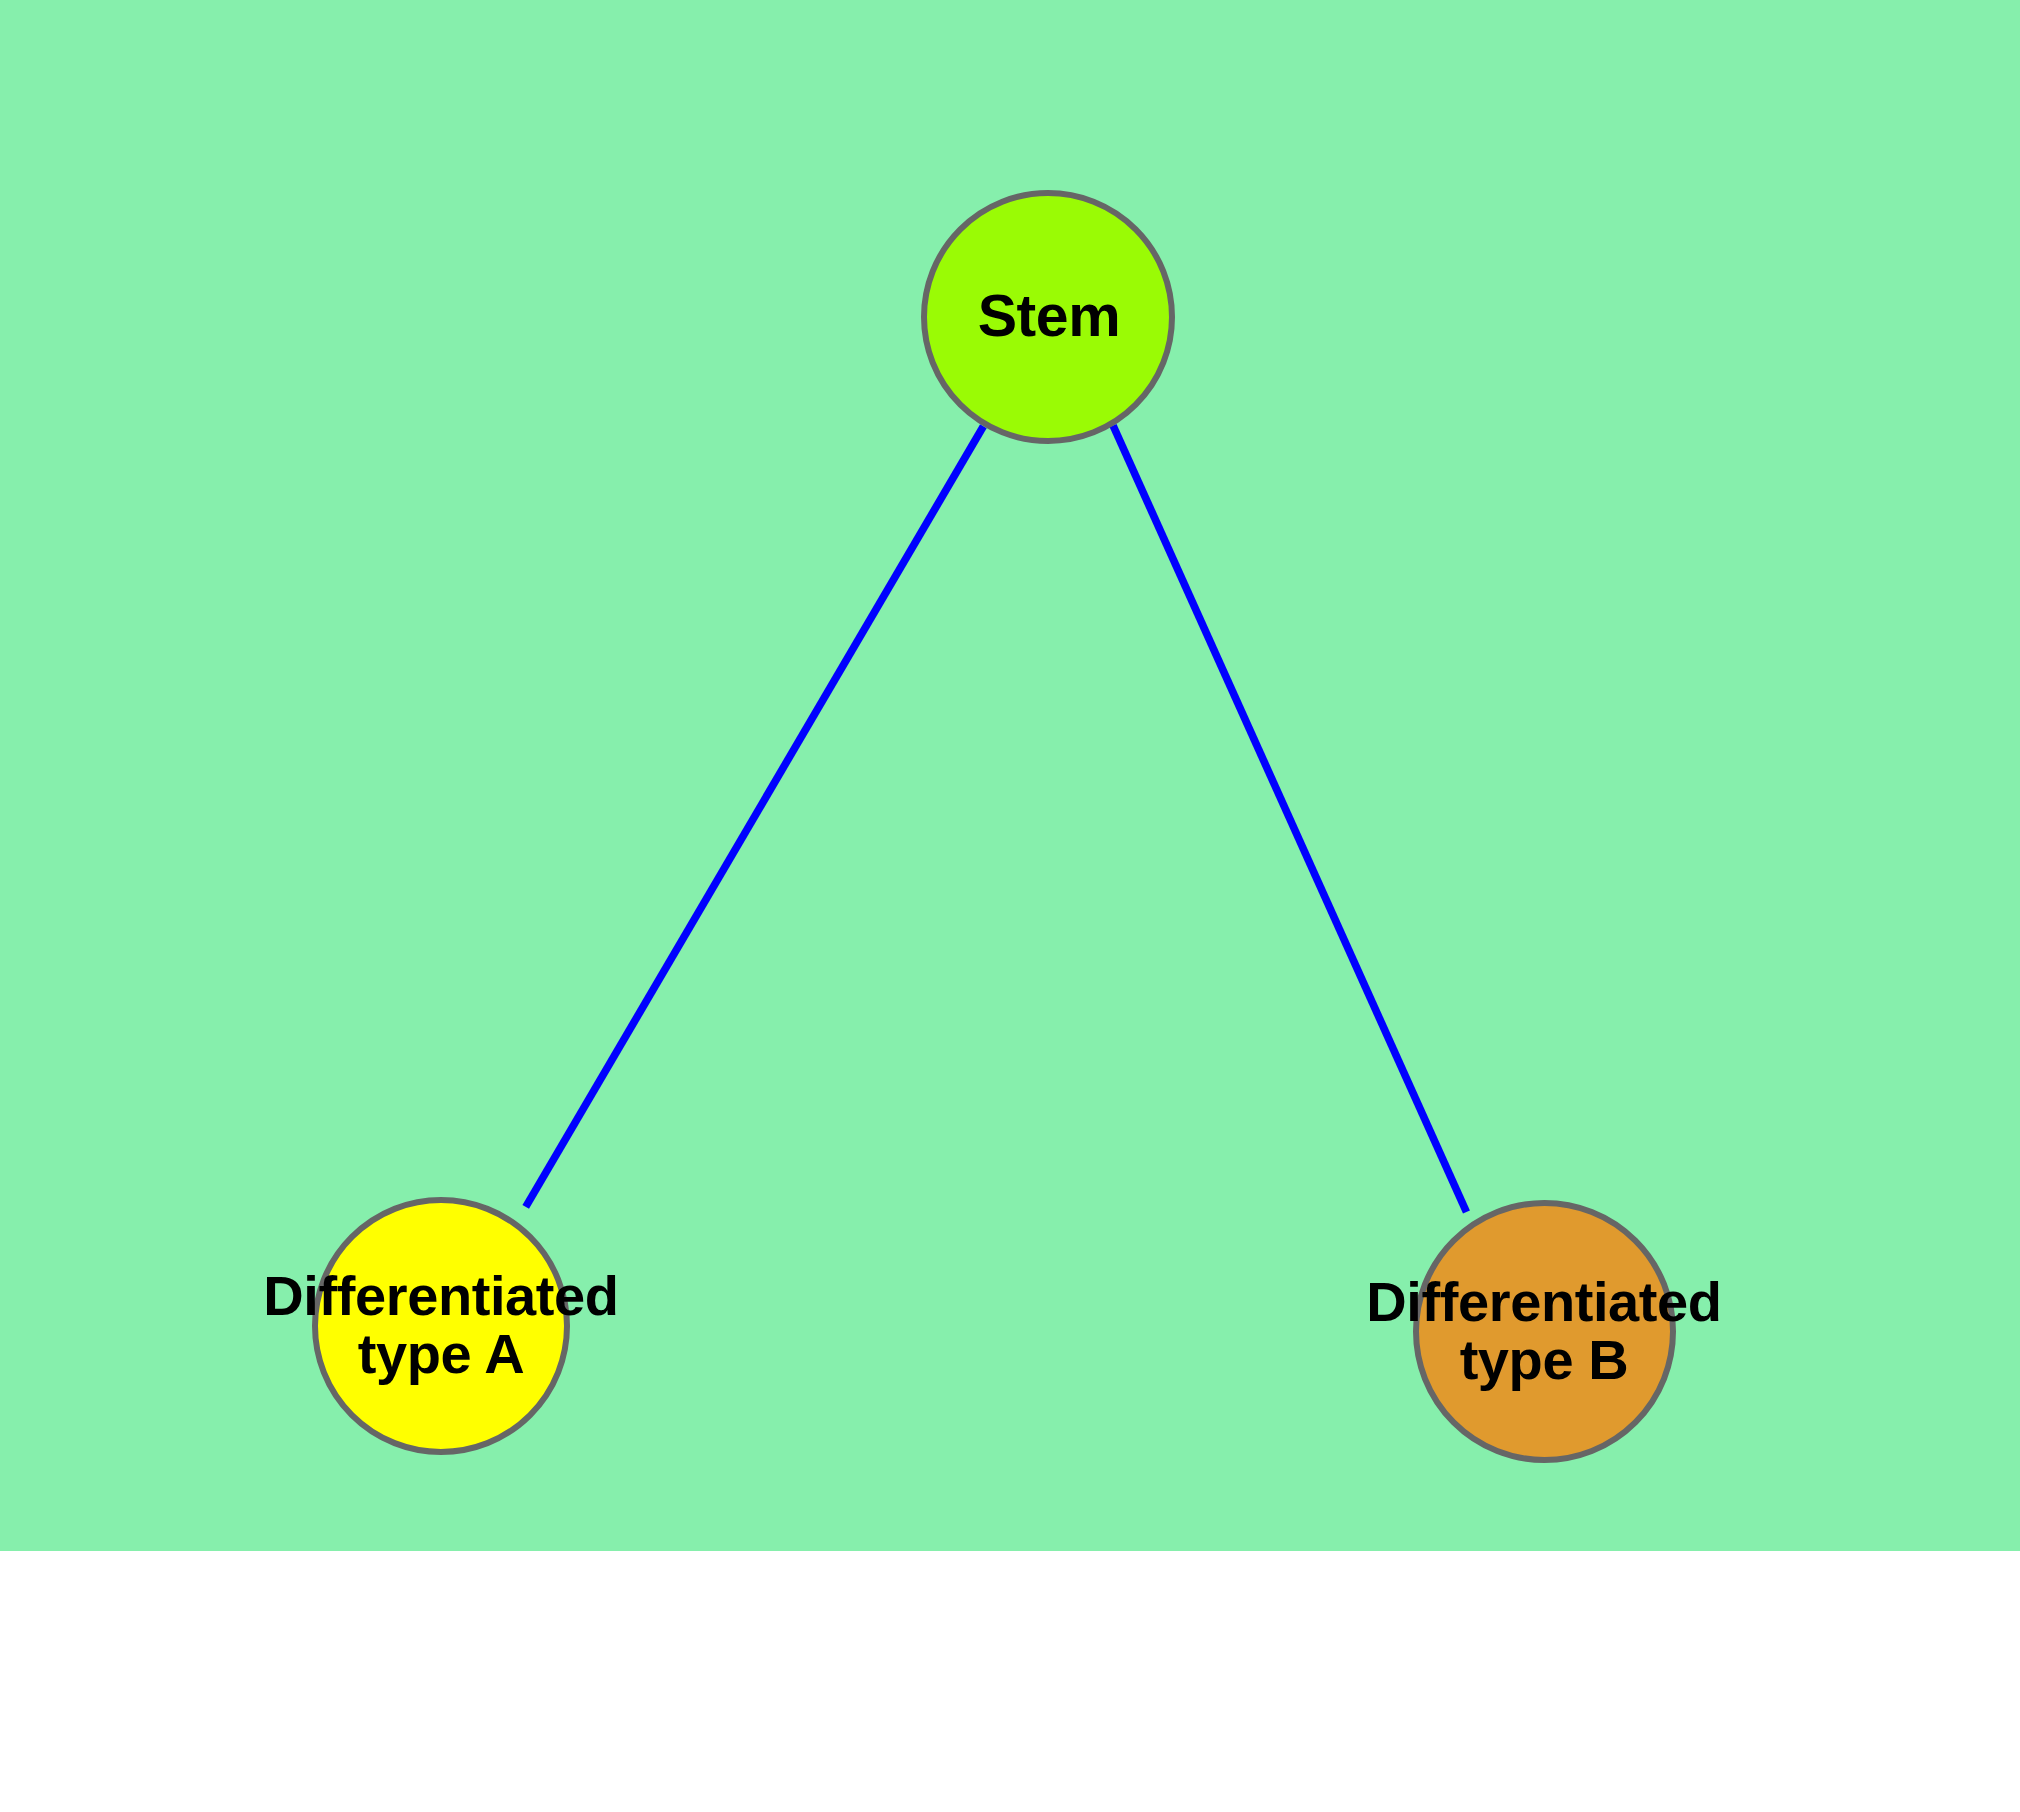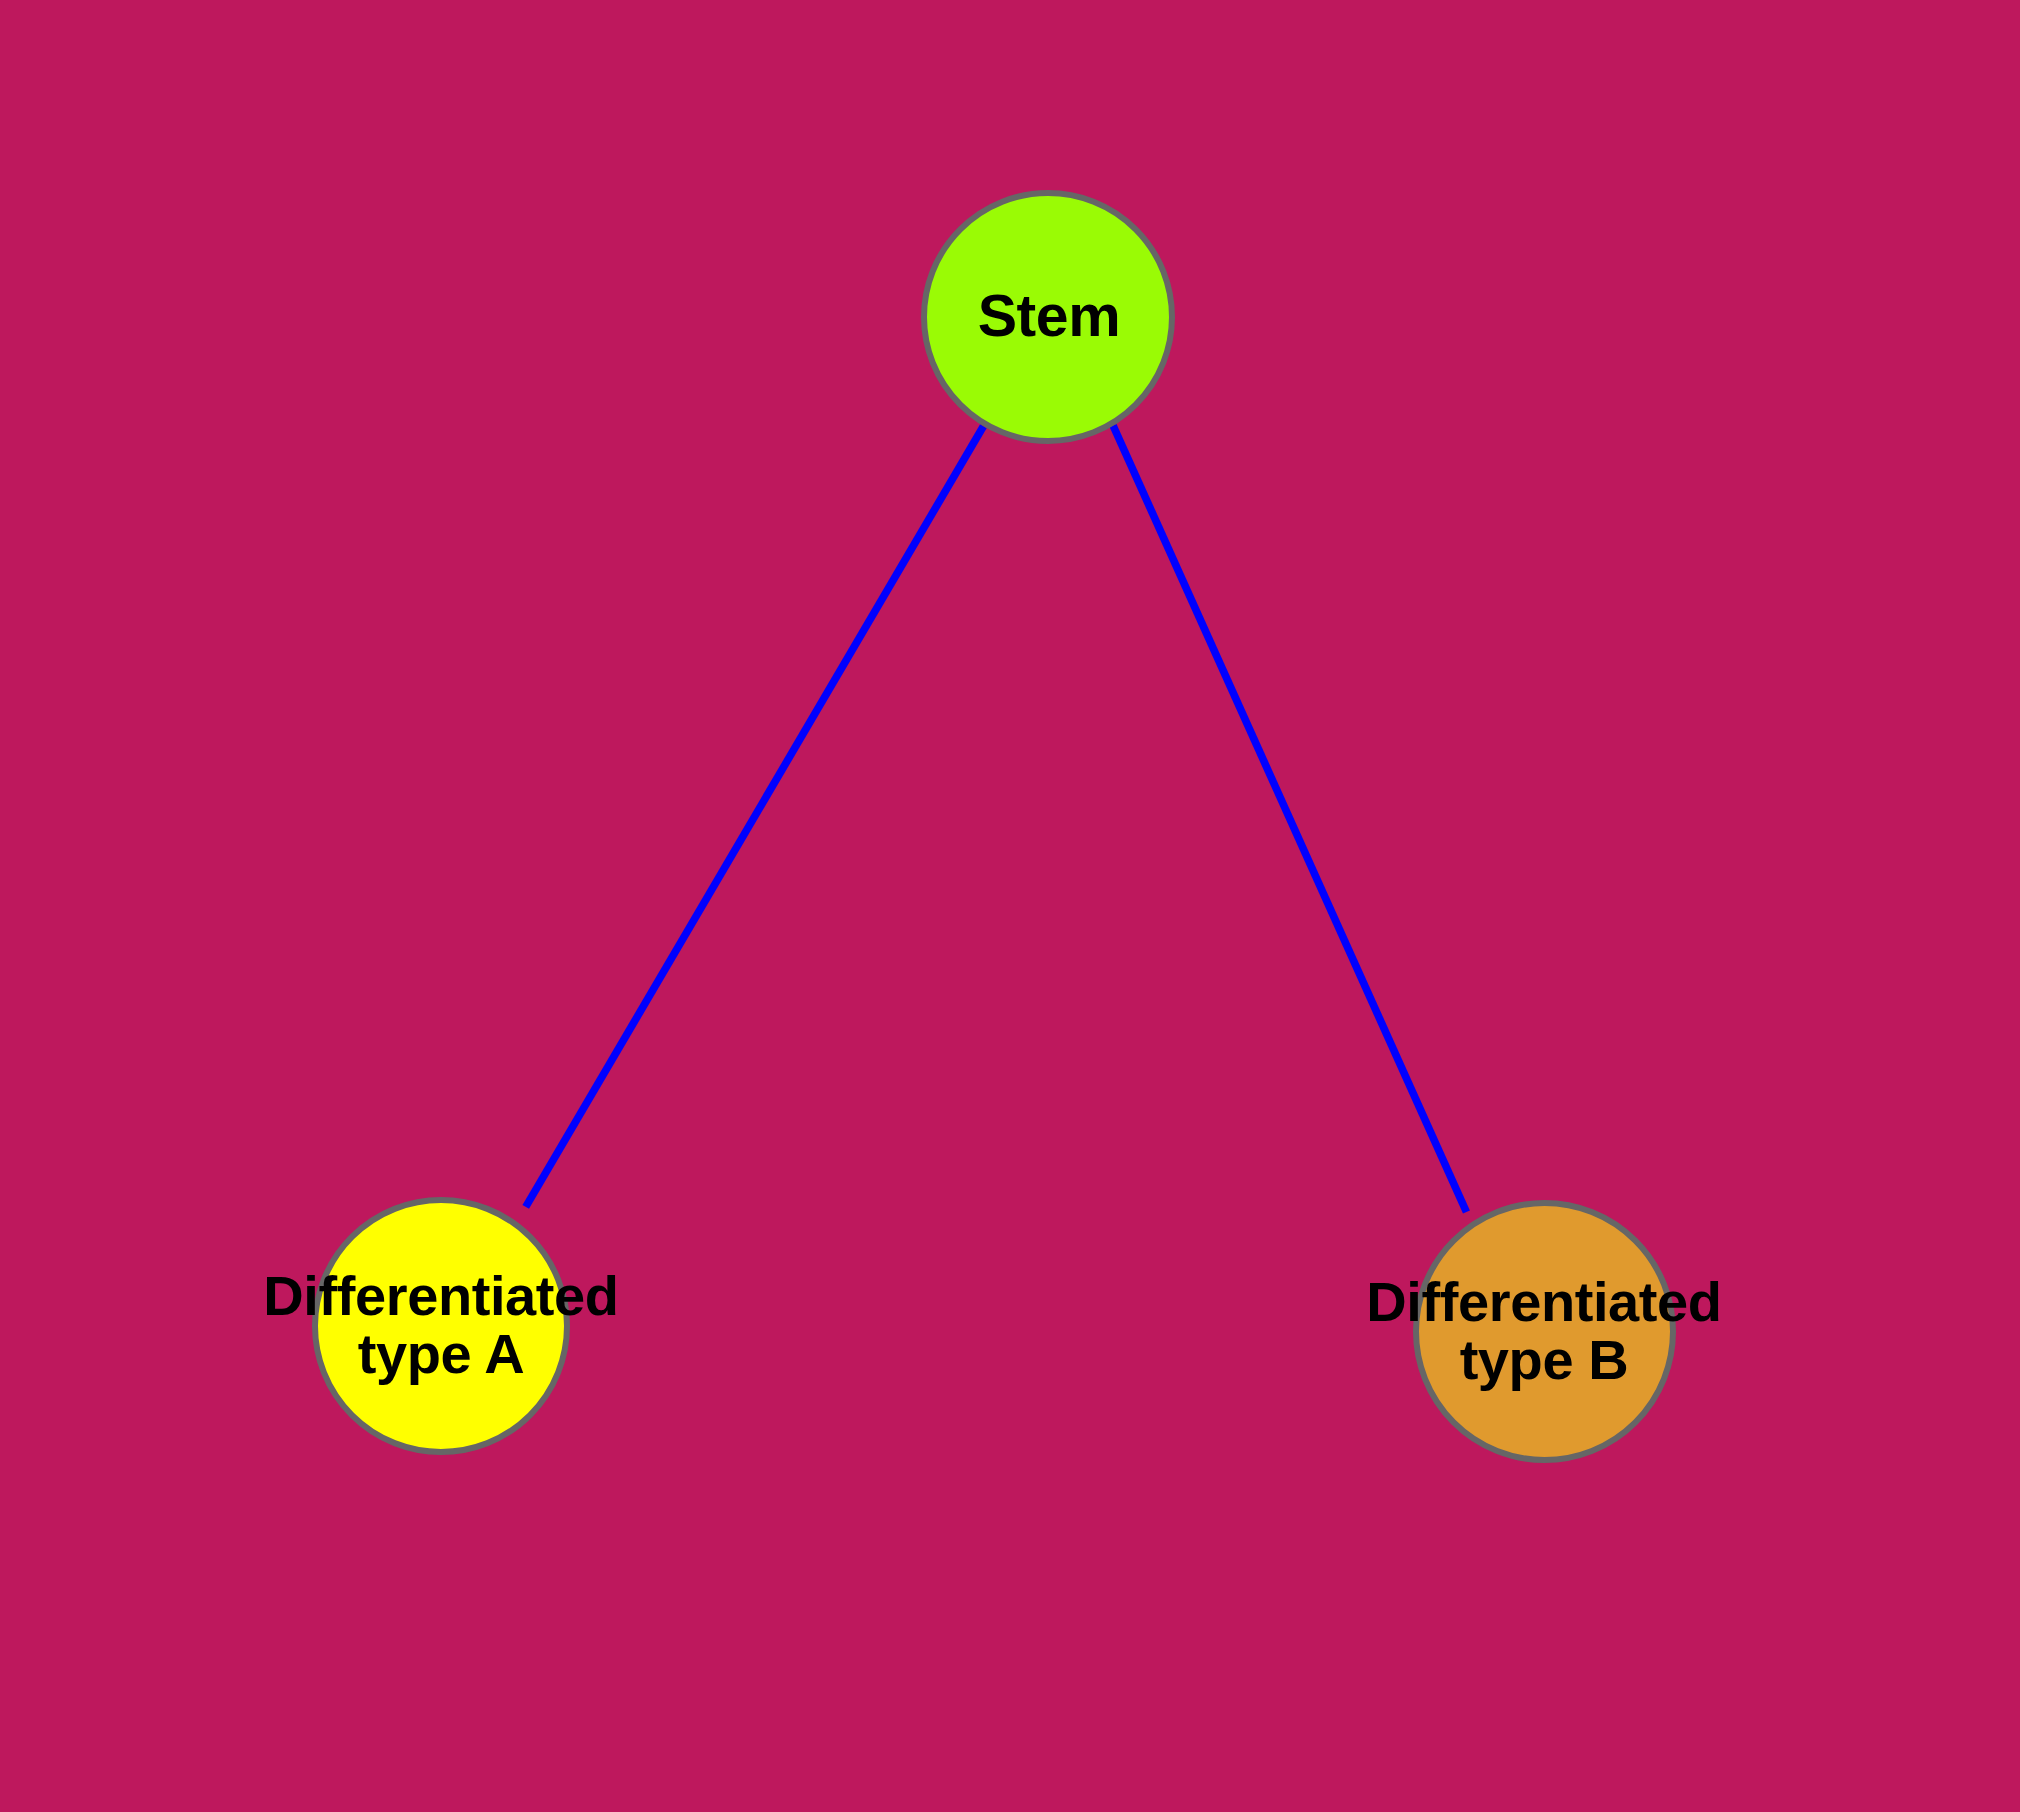--- a/index.html
+++ b/index.html
@@ -41,21 +41,21 @@
     color: #000000;
     white-space: pre;
     line-height: 1.04;
     pointer-events: none;
     letter-spacing: -0.4px;
   }
 </style>
 </head>
 <body style="width: 2021px; height: 1812px;">
 
-<div id="graph-canvas" style="width: 2021px; height: 1812px; background: #be185d;">
+<div id="graph-canvas" style="width: 2021px; height: 1551px; background: #86efac;">
 
   <svg id="edge-layer" viewBox="0 0 2384 2138" xmlns="http://www.w3.org/2000/svg" style="width: 2021px; height: 1812px;">
     <line stroke-linecap="butt" x1="1160" y1="503" x2="620" y2="1424" stroke="#0000ff" stroke-width="9"></line>
     <line stroke-linecap="butt" x1="1313" y1="502" x2="1730" y2="1430" stroke="#0000ff" stroke-width="9"></line>
   </svg>
 
   <div class="graph-node" style="left: 921px; top: 190px; width: 254px; height: 254px; background: rgb(154, 251, 5); border-color: rgb(102, 102, 102); border-width: 6px;"></div>
   <div class="graph-node" style="left: 312px; top: 1197px; width: 258px; height: 258px; background: rgb(255, 255, 0); border-color: rgb(102, 102, 102); border-width: 6px;"></div>
   <div class="graph-node" style="left: 1413px; top: 1200px; width: 263px; height: 263px; background: rgb(224, 154, 46); border-color: rgb(102, 102, 102); border-width: 6px;"></div>
 

